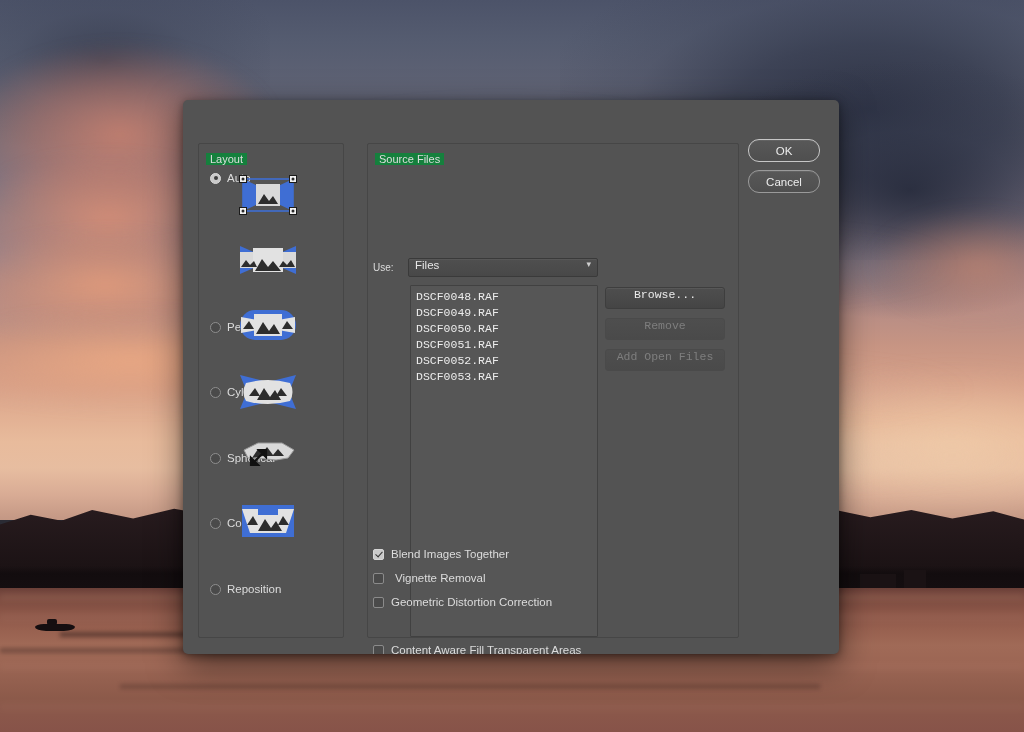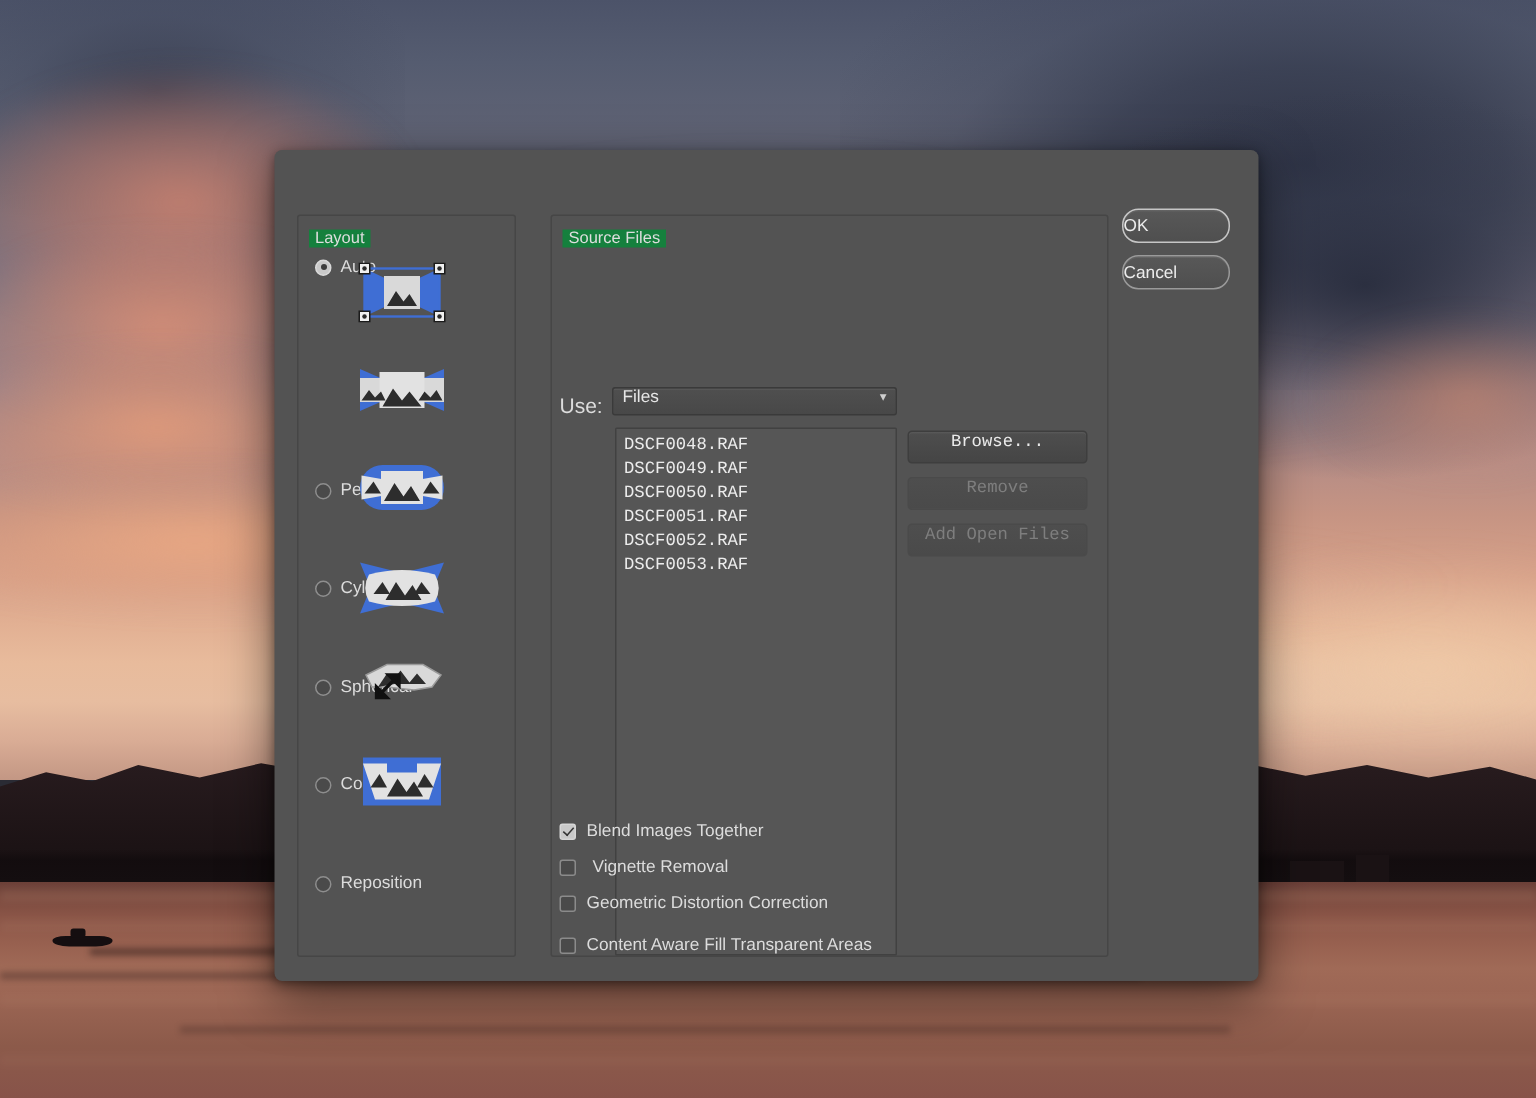--- a/index.html
+++ b/index.html
@@ -185,21 +185,21 @@
     content:"";position:absolute;left:50%;top:50%;
     width:4px;height:4px;margin:-2px 0 0 -2px;border-radius:50%;background:#3c3c3c;
   }
   .radio-label{font-size:11.5px;color:#dcdcdc;}
 
   
   .thumb{position:absolute;width:60px;height:40px;}
   .thumb svg{display:block;width:60px;height:40px;}
 
   
-  #use-label{position:absolute;left:190px;top:162px;font-size:14px;color:#dcdcdc;}
+  #use-label{position:absolute;left:190px;top:162px;font-size:10px;color:#dcdcdc;}
   #use-select{
     position:absolute;left:225px;top:158px;width:190px;height:19px;
     background:linear-gradient(180deg,#4f4f4f,#484848);
     border:1px solid #3a3a3a;border-radius:2px;
     color:#e6e6e6;font-size:11.5px;
     display:flex;padding:0 6px;box-sizing:border-box;
     box-shadow:inset 0 1px 0 rgba(255,255,255,.05);
   }
   #use-select .chev{margin-left:auto;font-size:9px;color:#cfcfcf;}
 
@@ -240,21 +240,21 @@
     border:solid #343434;border-width:0 1.6px 1.6px 0;transform:rotate(42deg);
   }
   .cb-label{font-size:11.5px;color:#dcdcdc;white-space:nowrap;}
 
   
   .pbtn{
     position:absolute;left:565px;width:70px;height:21px;
     border-radius:11px;border:1px solid #8e8e8e;
     background:linear-gradient(180deg,#585858,#4f4f4f);
     color:#ececec;font-size:11.5px;
-    display:flex;align-items:center;justify-content:flex-start;
+    display:flex;align-items:center;justify-content:center;
     box-shadow:inset 0 1px 0 rgba(255,255,255,.07);
   }
   #btn-ok{top:39px;border-color:#c6c6c6;}
   #btn-cancel{top:70px;border-color:#9a9a9a;}
 </style>
 </head>
 <body>
 
 <div id="backdrop">
   <div class="bg-layer sky"></div>
@@ -449,21 +449,21 @@
       <span class="cb-label">Blend Images Together</span>
     </div>
     <div class="cb-row" style="top:472px;gap:11px;">
       <span class="cb"></span>
       <span class="cb-label">Vignette Removal</span>
     </div>
     <div class="cb-row" style="top:496px;">
       <span class="cb"></span>
       <span class="cb-label">Geometric Distortion Correction</span>
     </div>
-    <div class="cb-row" style="top:524px;align-items:center;">
+    <div class="cb-row" style="top:544px;align-items:center;">
       <span class="cb"></span>
       <span class="cb-label">Content Aware Fill Transparent Areas</span>
     </div>
 
     <div class="pbtn" id="btn-ok">
       <span>OK</span>
     </div>
     <div class="pbtn" id="btn-cancel">
       <span>Cancel</span>
     </div>

